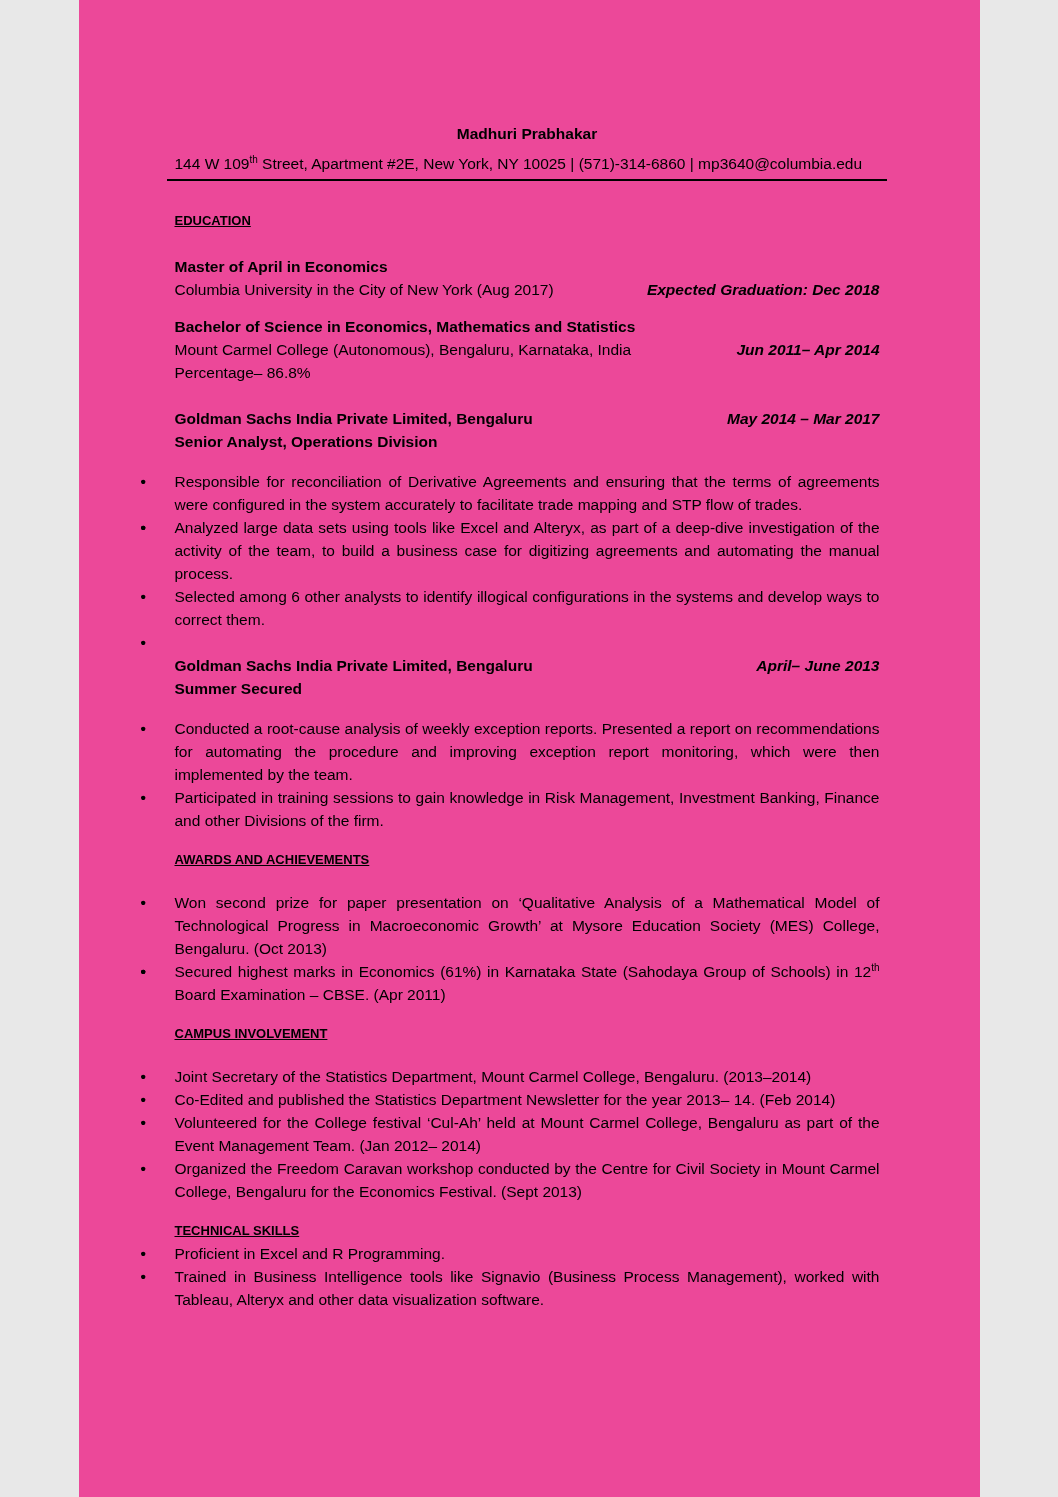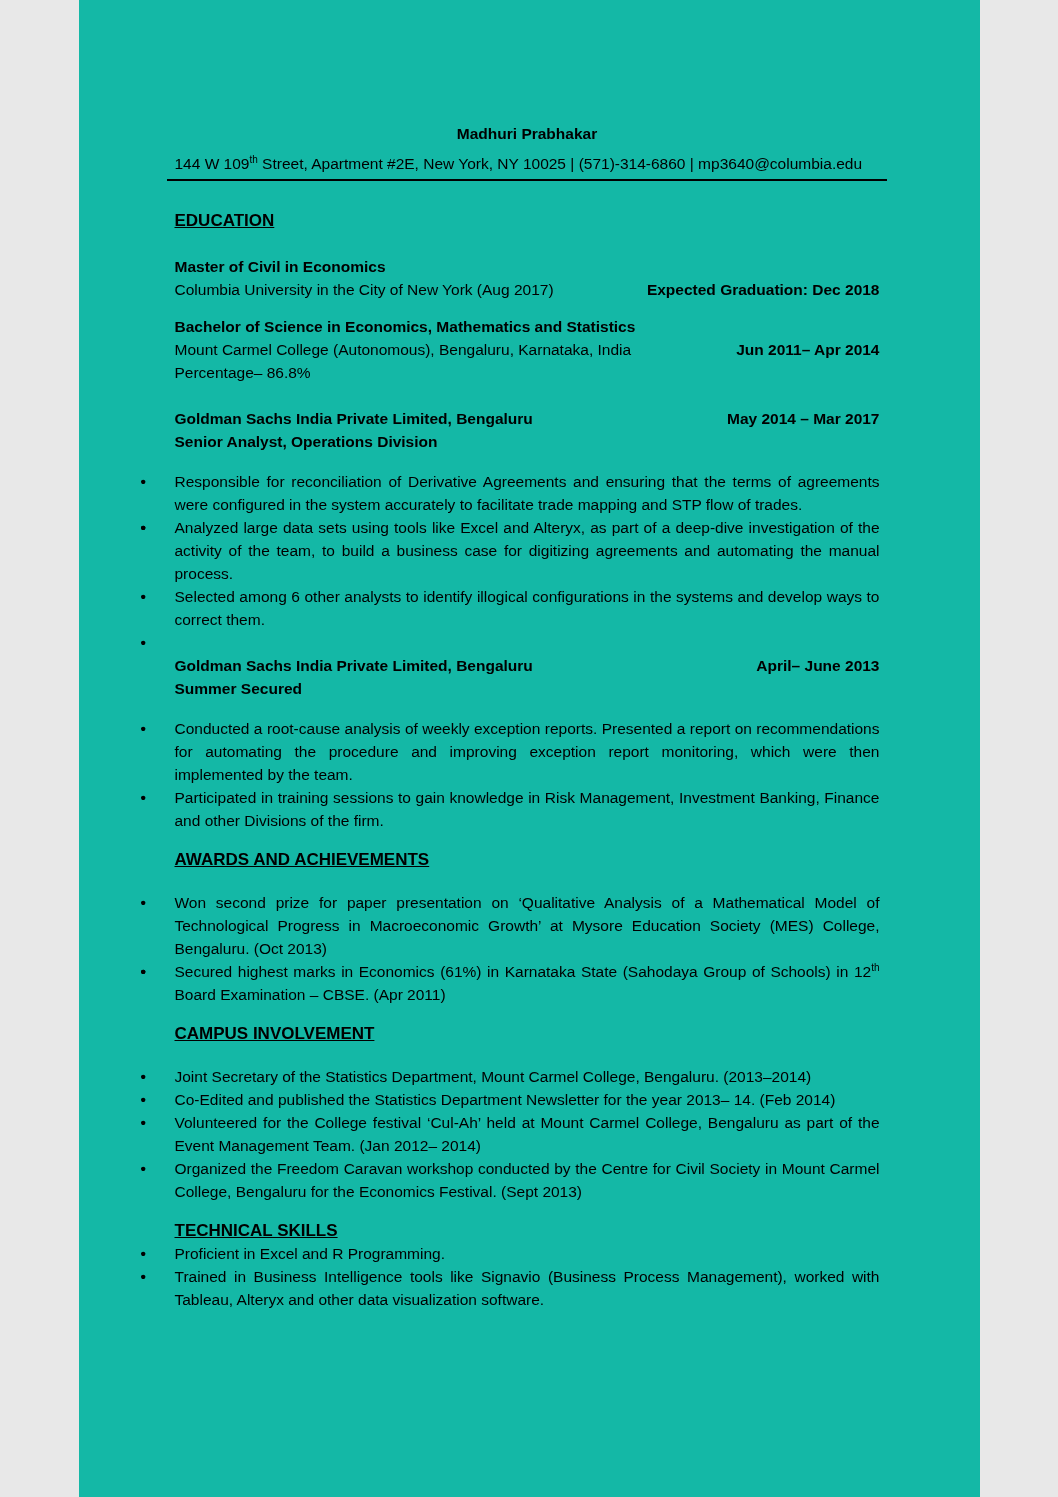--- a/index.html
+++ b/index.html
@@ -1,50 +1,50 @@
 <!DOCTYPE html>
 <html><head>
 <meta charset="utf-8">
 <style>
   html, body { margin: 0; padding: 0; background: #e8e8e8; }
   .page {
     width: 901px;
     height: 1497px;
     margin: 0 auto;
-    background: #14b8a6;
+    background: #ec4899;
     color: #000000;
     font-family: "Liberation Sans", "DejaVu Sans", sans-serif;
     font-size: 15.5px;
     line-height: 23px;
     box-sizing: border-box;
     padding: 122px 100px 0 96px;
     position: relative;
   }
   sup { font-size: 10px; line-height: 0; vertical-align: super; }
 
   
   .name   { text-align: center; font-weight: bold; }
   .contact{ text-align: left; margin-top: 7px; }
   .rule   { border-bottom: 2px solid #000000; margin: 4px -7px 0 -8px; height: 0; }
 
   
   .section { margin-top: 16px; }
   .section:first-child { margin-top: 28px; }
   .heading {
     margin: 0; padding: 0;
-    font-size: 17px; line-height: 23px;
+    font-size: 13px; line-height: 23px;
     font-weight: bold; text-decoration: underline;
   }
 
   
   .entry { margin-top: 23px; }
   .entry + .entry { margin-top: 14px; }
   .entry-line { display: flex; justify-content: space-between; }
   .entry-line.bold .entry-left { font-weight: bold; }
-  .entry-right { font-weight: bold; white-space: nowrap; margin-left: 0; }
+  .entry-right { font-weight: bold; white-space: nowrap; margin-left: 0; font-style: italic; }
 
   
   .bullets { margin: 17px 0 0 0; padding: 0; list-style: none; }
   .heading + .bullets { margin-top: 20px; }
   .section:last-child .heading + .bullets { margin-top: 0; }
   .bullet-item { position: relative; text-align: justify; }
   .marker { position: absolute; left: -34px; top: 0; font-weight: bold; }
 </style>
 </head>
 <body>
@@ -53,21 +53,21 @@
   <header>
     <div class="name">Madhuri Prabhakar</div>
     <div class="contact"><span>144 W 109</span><sup>th</sup><span> Street, Apartment #2E, New York, NY 10025 | (571)-314-6860 | mp3640@columbia.edu</span></div>
     <div class="rule"></div>
   </header>
   <main>
       <section class="section">
         <h2 class="heading">EDUCATION</h2>
         <div class="entry">
           <div class="entry-line bold">
-            <span class="entry-left">Master of Civil in Economics</span>
+            <span class="entry-left">Master of April in Economics</span>
           </div>
           <div class="entry-line">
             <span class="entry-left">Columbia University in the City of New York (Aug 2017)</span>
             <span class="entry-right">Expected Graduation: Dec 2018</span>
           </div>
         </div>
         <div class="entry">
           <div class="entry-line bold">
             <span class="entry-left">Bachelor of Science in Economics, Mathematics and Statistics</span>
           </div>

